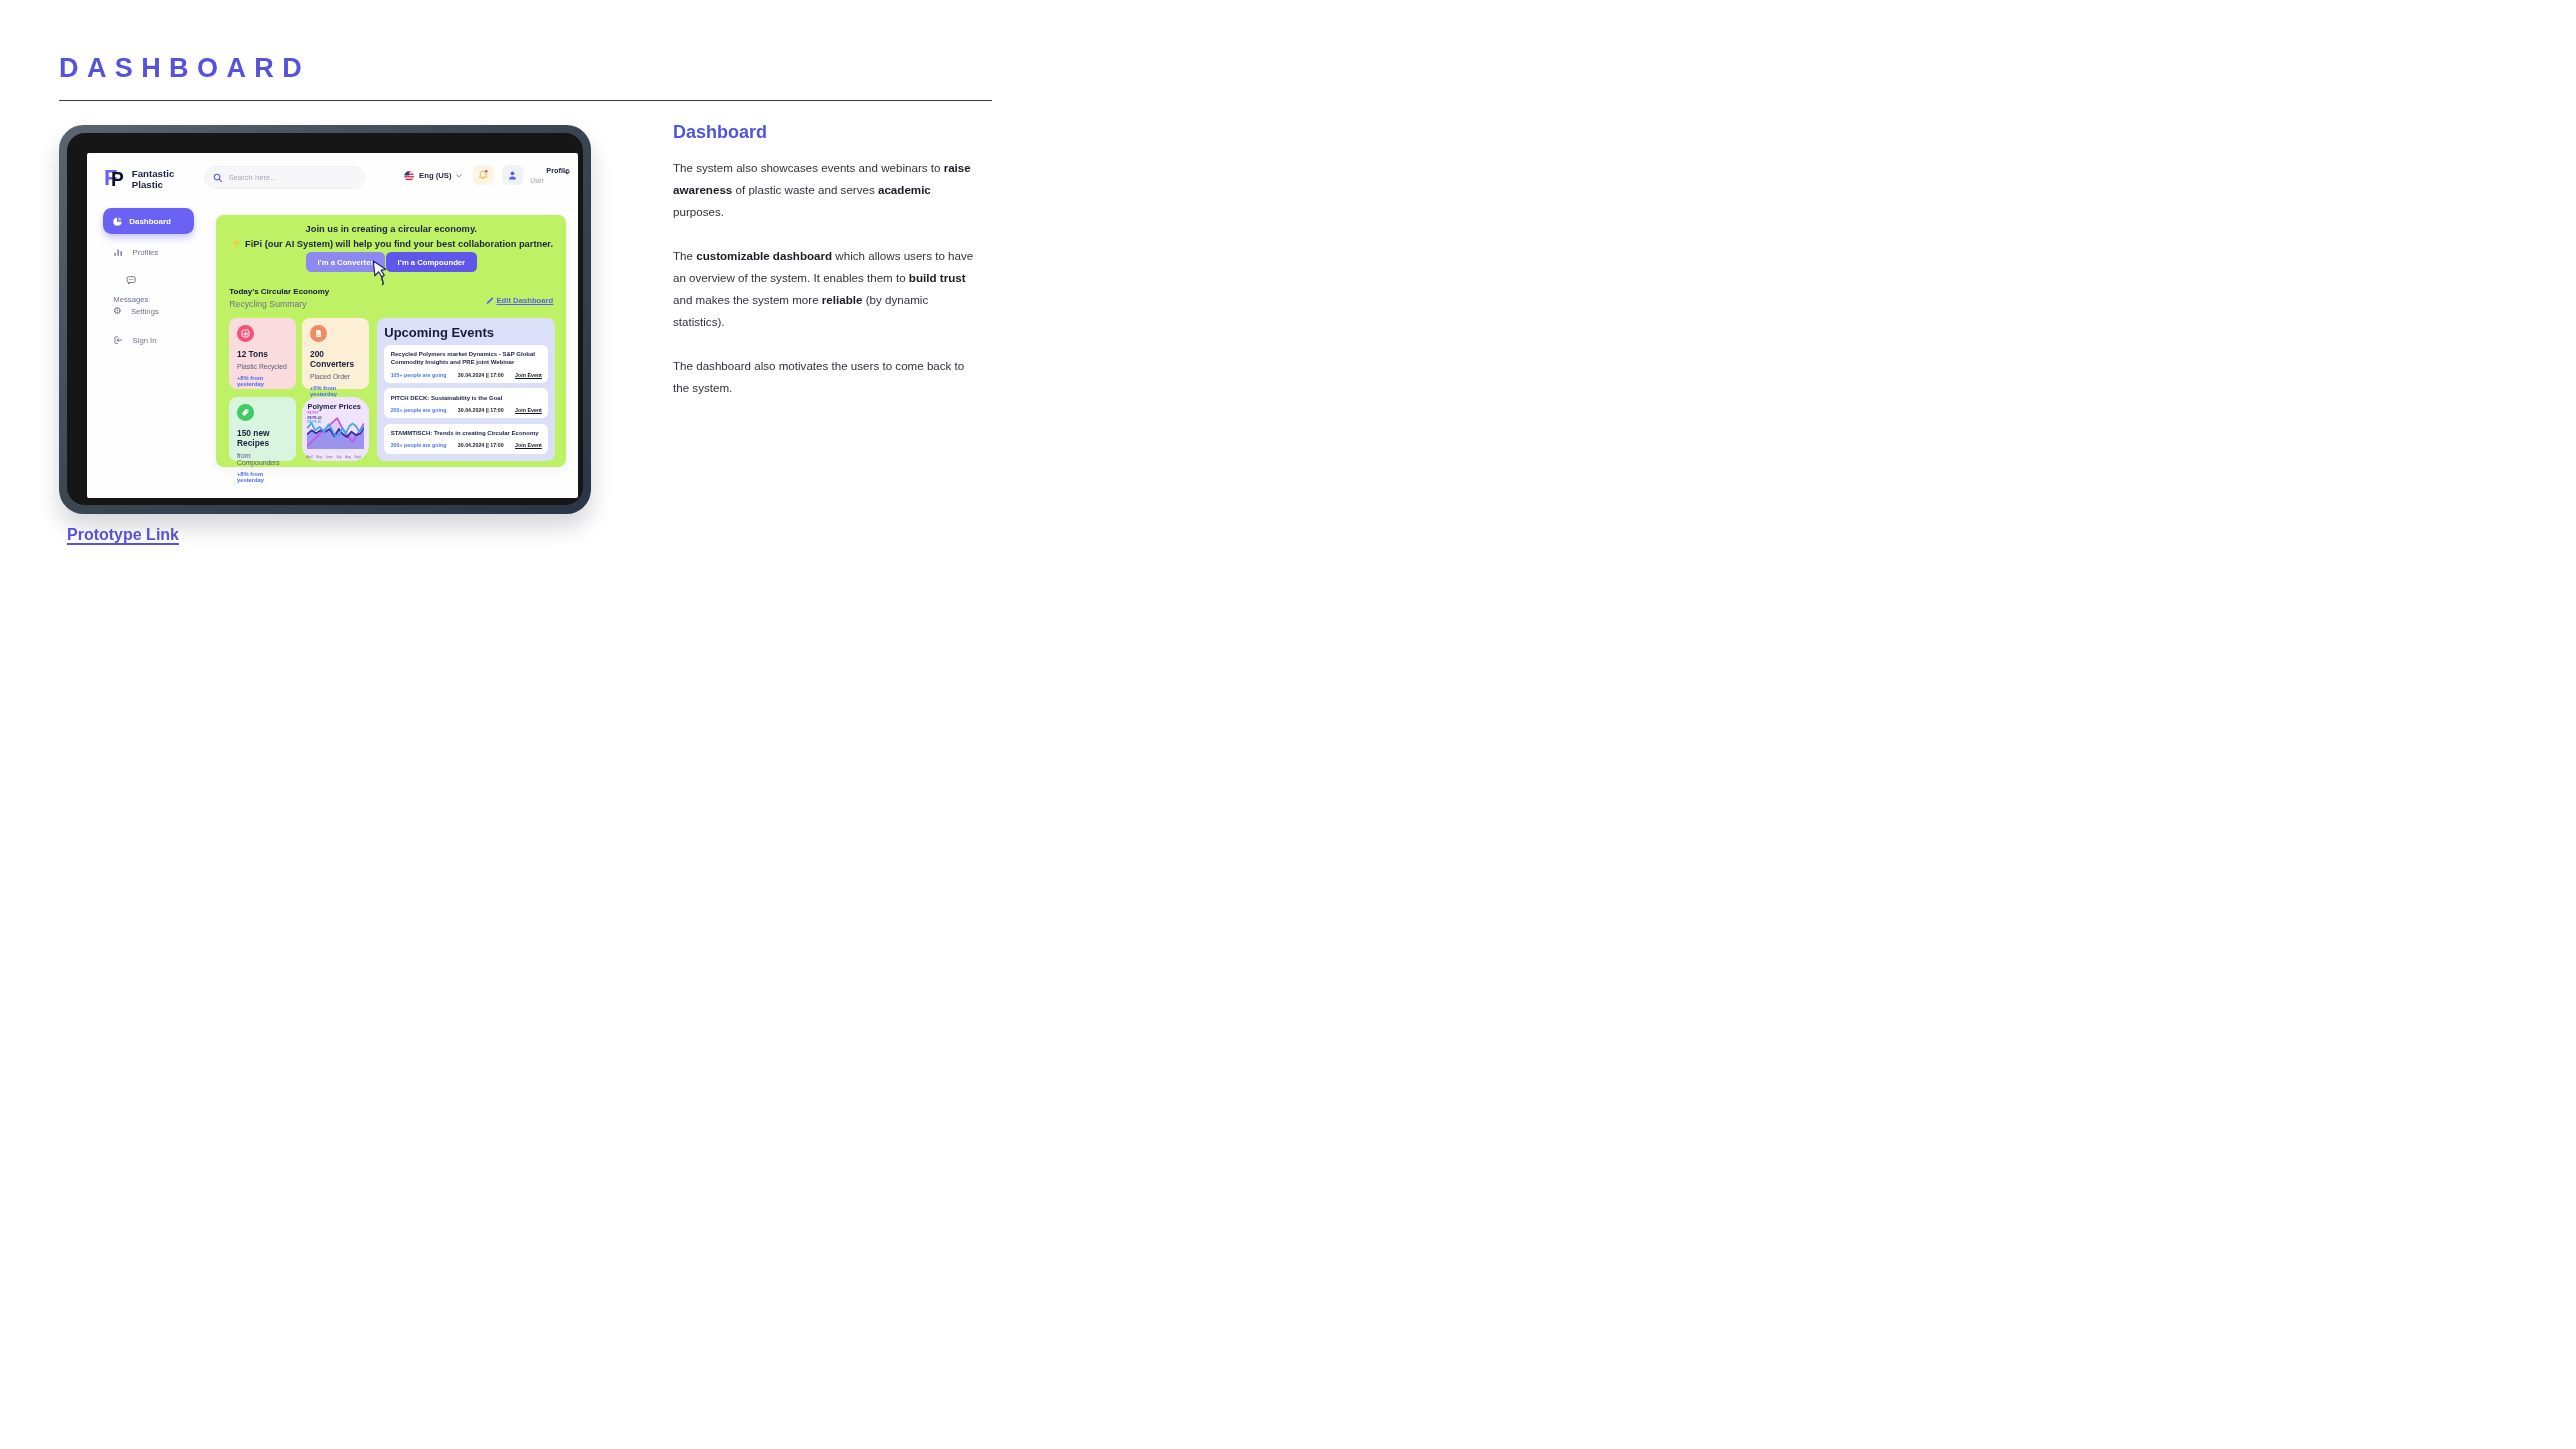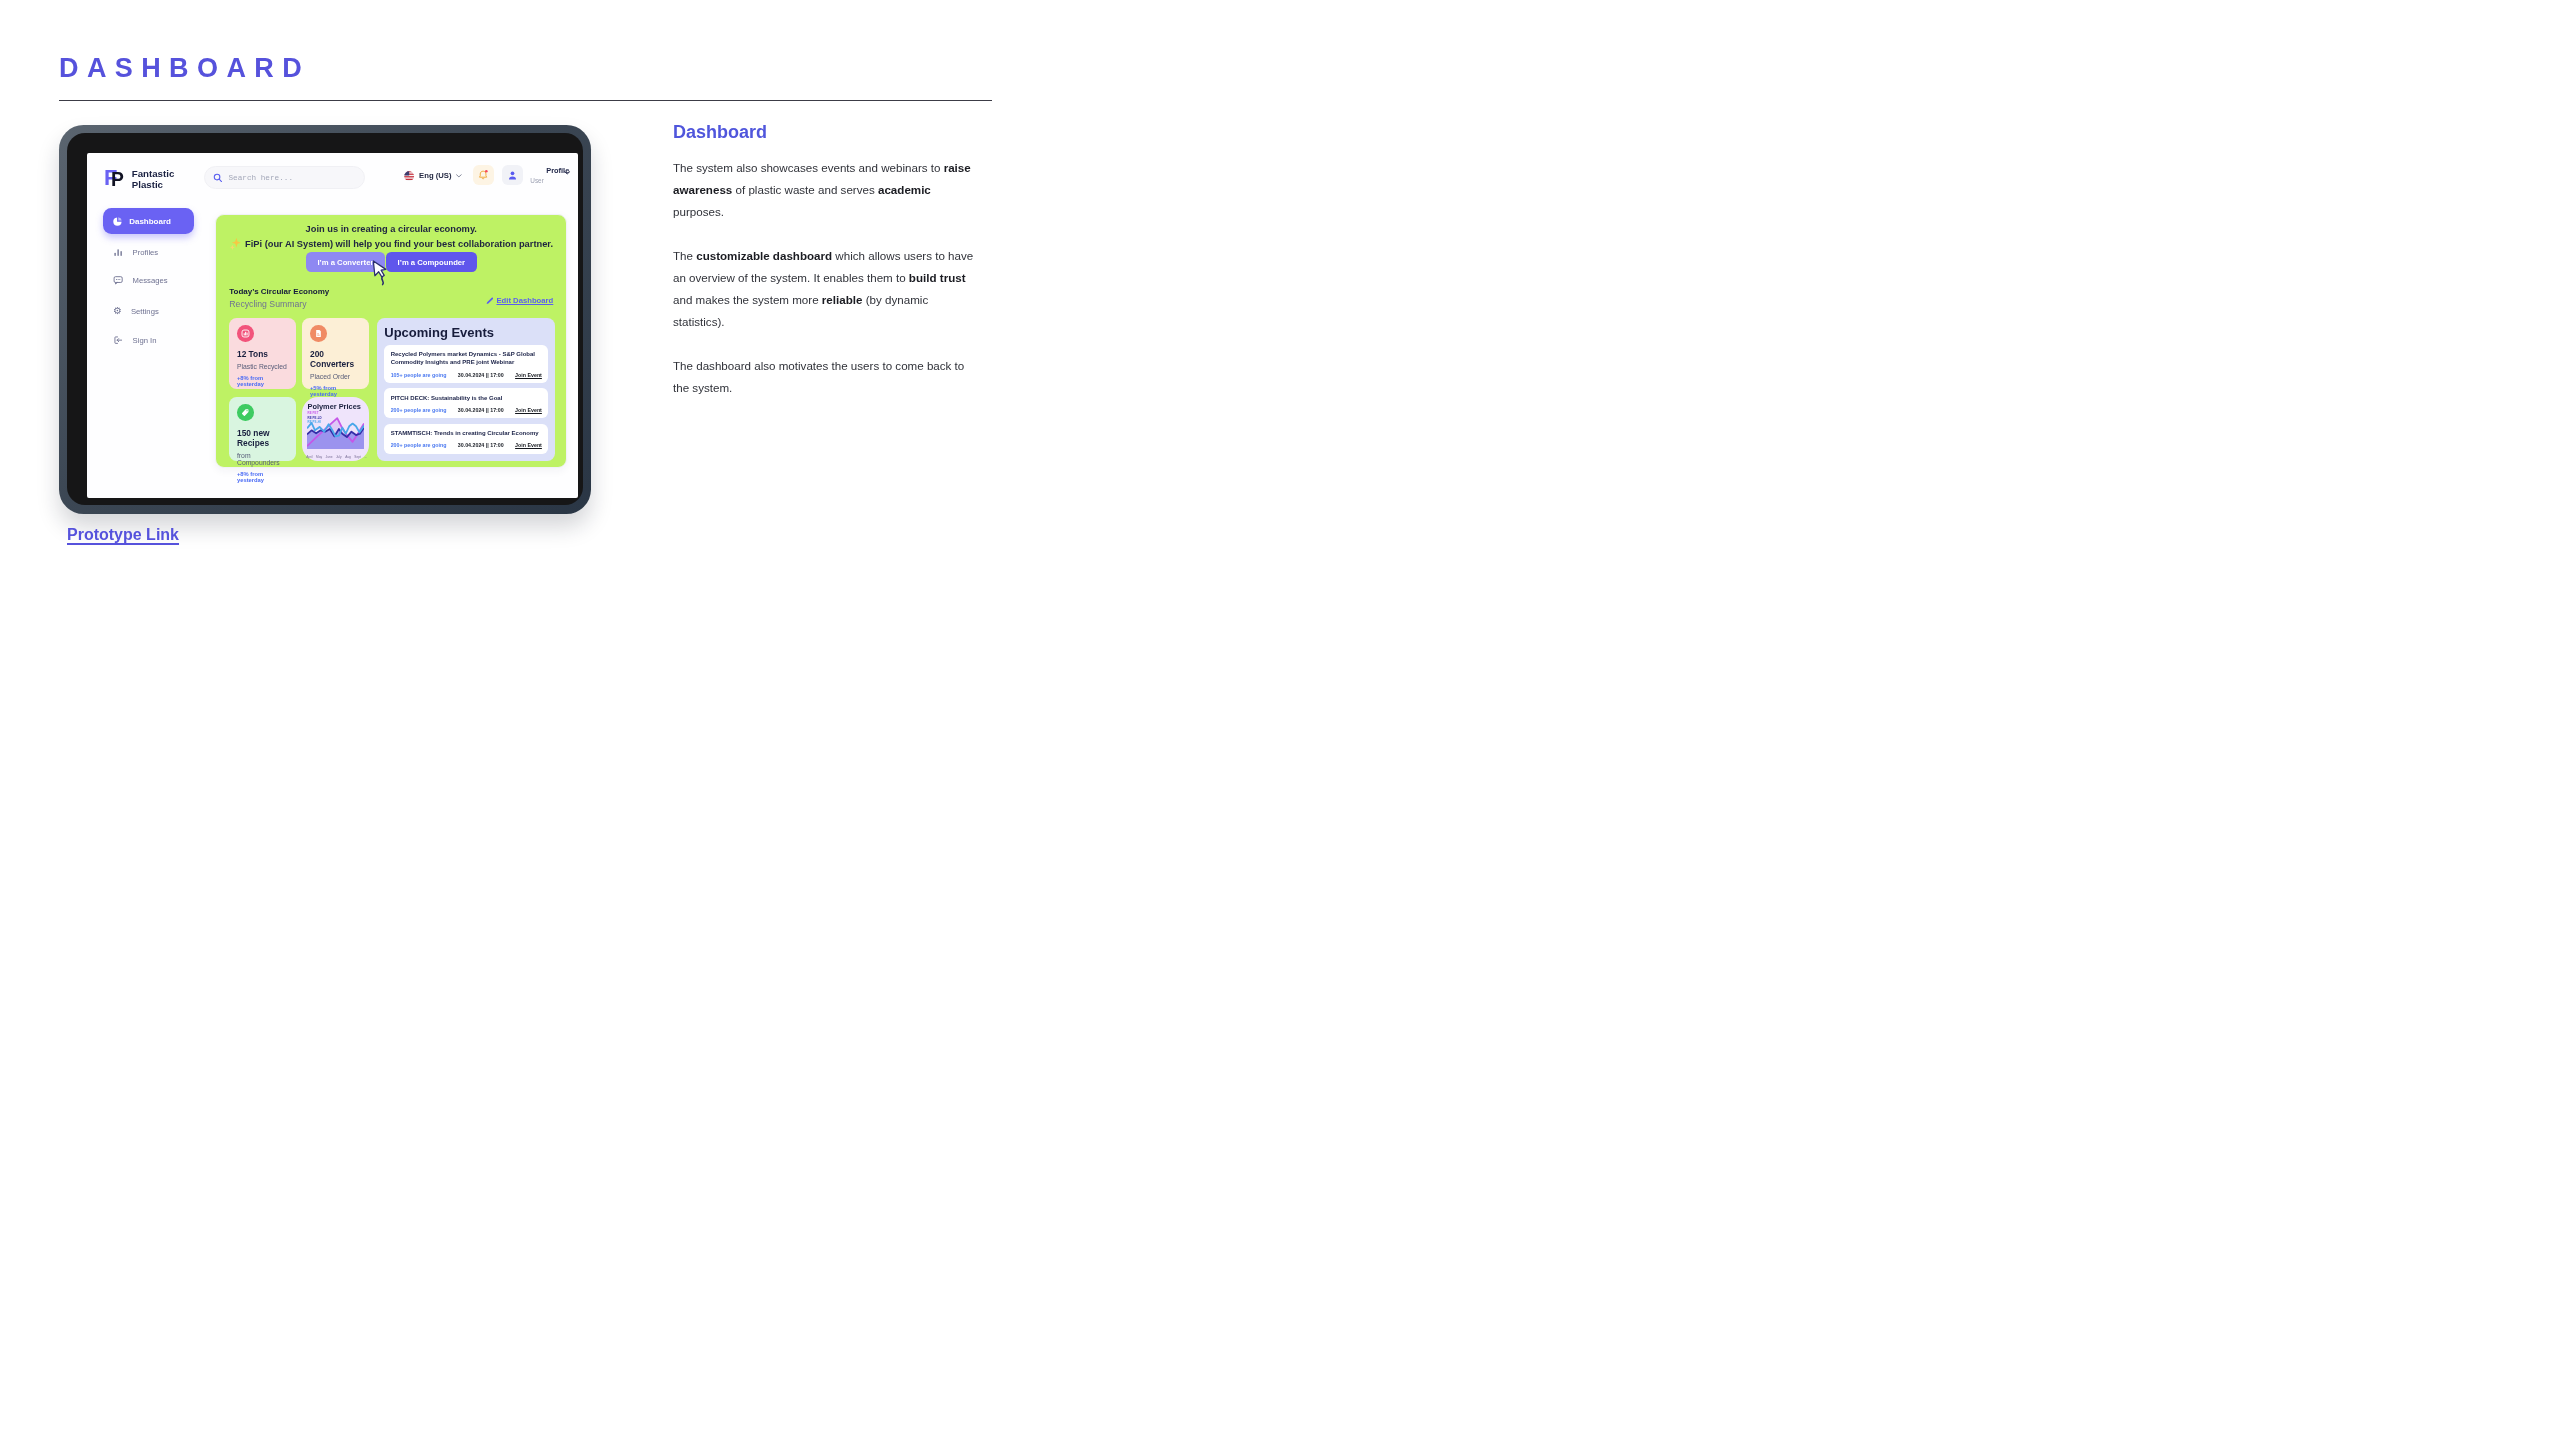--- a/index.html
+++ b/index.html
@@ -33,42 +33,42 @@
   .brand { position:absolute; left:16.7px; top:13px; display:flex; gap:5.8px; align-items:flex-start; }
   .monogram { position:relative; width:22px; height:26px; font-weight:800; }
   .monogram .f { position:absolute; left:0; top:-1.3px; font-size:22px; color:#6A62F3; }
   .monogram .p { position:absolute; left:7px; top:3.2px; font-size:19.3px; color:#101223; }
   .brand-name { font-size:9.7px; font-weight:800; color:#1A2142; line-height:11px; padding-top:1.9px; }
 
   .search { position:absolute; left:117px; top:13px; width:161px; height:23px;
     background:#F7F7FA; border:0.6px solid #F0F0F4; border-radius:11.6px;
     display:flex; align-items:center; padding:0 7.7px; gap:5.8px; }
   .search input { border:none; outline:none; background:transparent; font-size:7.7px; color:#565B70;
-    font-family:Liberation Mono, monospace; width:100%; }
+    font-family:Liberation Sans, sans-serif; width:100%; }
   .search input::placeholder { color:#A4A8B9; }
 
   .lang { position:absolute; left:317px; top:17.4px; display:flex; align-items:center; gap:4.5px; cursor:pointer; }
   .lang .lbl { font-size:7.7px; font-weight:700; color:#252A44; }
 
   .bell-wrap { position:absolute; left:386px; top:11.6px; width:20.6px; height:20.6px; border-radius:5.8px;
     background:#FDF4E4; display:flex; align-items:center; justify-content:center; cursor:pointer; }
   .avatar-wrap { position:absolute; left:415px; top:11.6px; width:20.6px; height:20.6px; border-radius:5.8px;
     background:#F1F2F7; display:flex; align-items:center; justify-content:center; cursor:pointer; }
   .profile-block { position:absolute; left:443px; top:13px; cursor:pointer; }
   .profile-block .name { font-size:7.4px; font-weight:800; color:#22284A;padding-left:16px; }
   .profile-block .role { font-size:6.4px; color:#9CA0B2; margin-top:1.3px; }
   .profile-chev { position:absolute; left:477px; top:17.4px; }
 
   
   .side-active { position:absolute; left:15.5px; top:55px; width:91px; height:26px; border-radius:8.4px;
     background:#6A62F3; color:#fff; display:flex; align-items:center; gap:6.4px; padding:0 9px;
     font-size:8px; font-weight:700; cursor:pointer; box-shadow:0 3.9px 7.7px rgba(106,98,243,0.35); }
   .side-item { position:absolute; left:26px; display:flex; align-items:center; gap:9px;
     font-size:7.7px; color:#6E7191; cursor:pointer; }
-  .side-item.i1 { top:94px; } .side-item.i2 { top:122px; }
+  .side-item.i1 { top:94px; } .side-item.i2 { top:122px;flex-direction:column; }
   .side-item.i3 { top:153px; } .side-item.i4 { top:182px; }
   .glyph-icon { font-family:"DejaVu Sans", sans-serif; font-size:9.7px; color:#6E7191; line-height:1; }
 
   
   .main-card { position:absolute; left:128px; top:61px; width:352px; height:254px;
     background:#bef264; border:0.6px solid #F1F1F6; border-radius:9px;
     box-shadow:0 2.6px 9px rgba(30,34,70,0.05); }
   .hero-l1 { position:absolute; top:9px; width:100%; text-align:center;
     font-size:9.3px; font-weight:800; color:#1E2440; }
   .hero-l2 { position:absolute; top:22px; width:100%; display:flex; justify-content:center;

